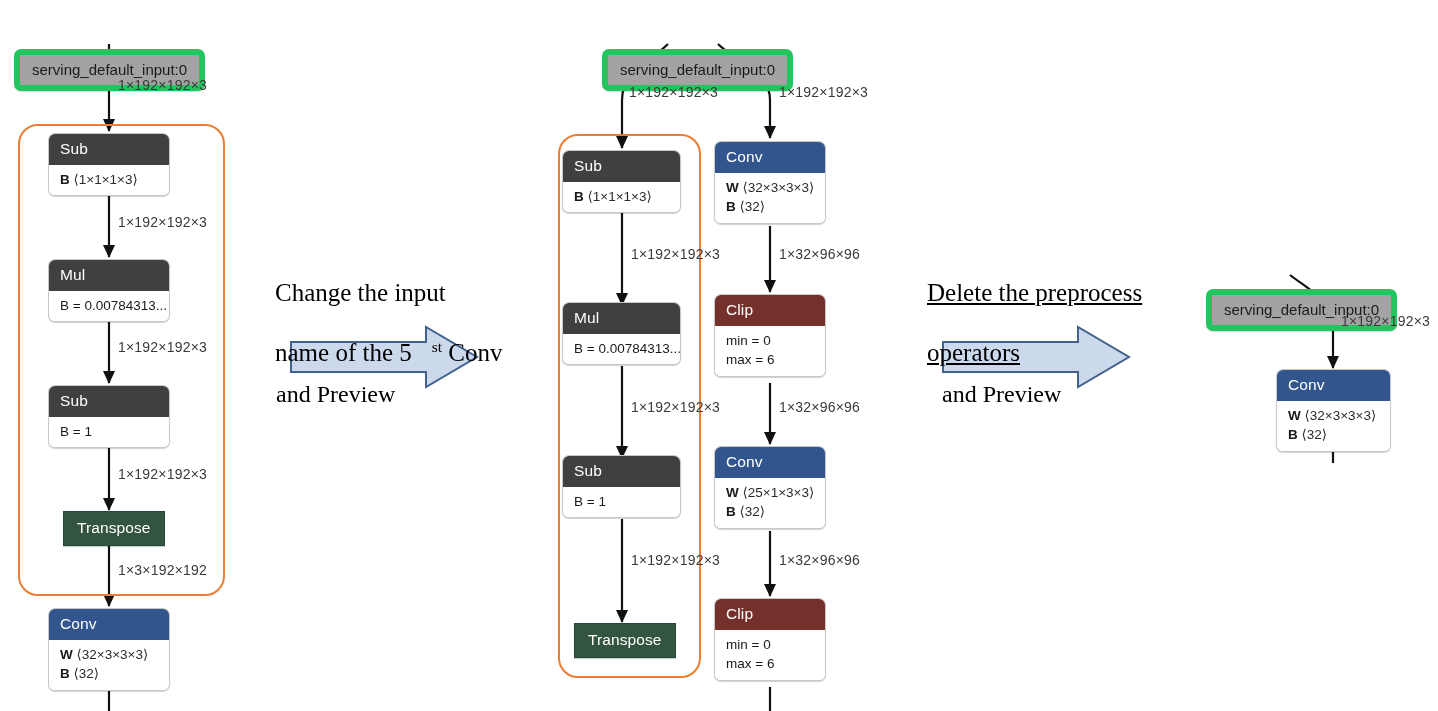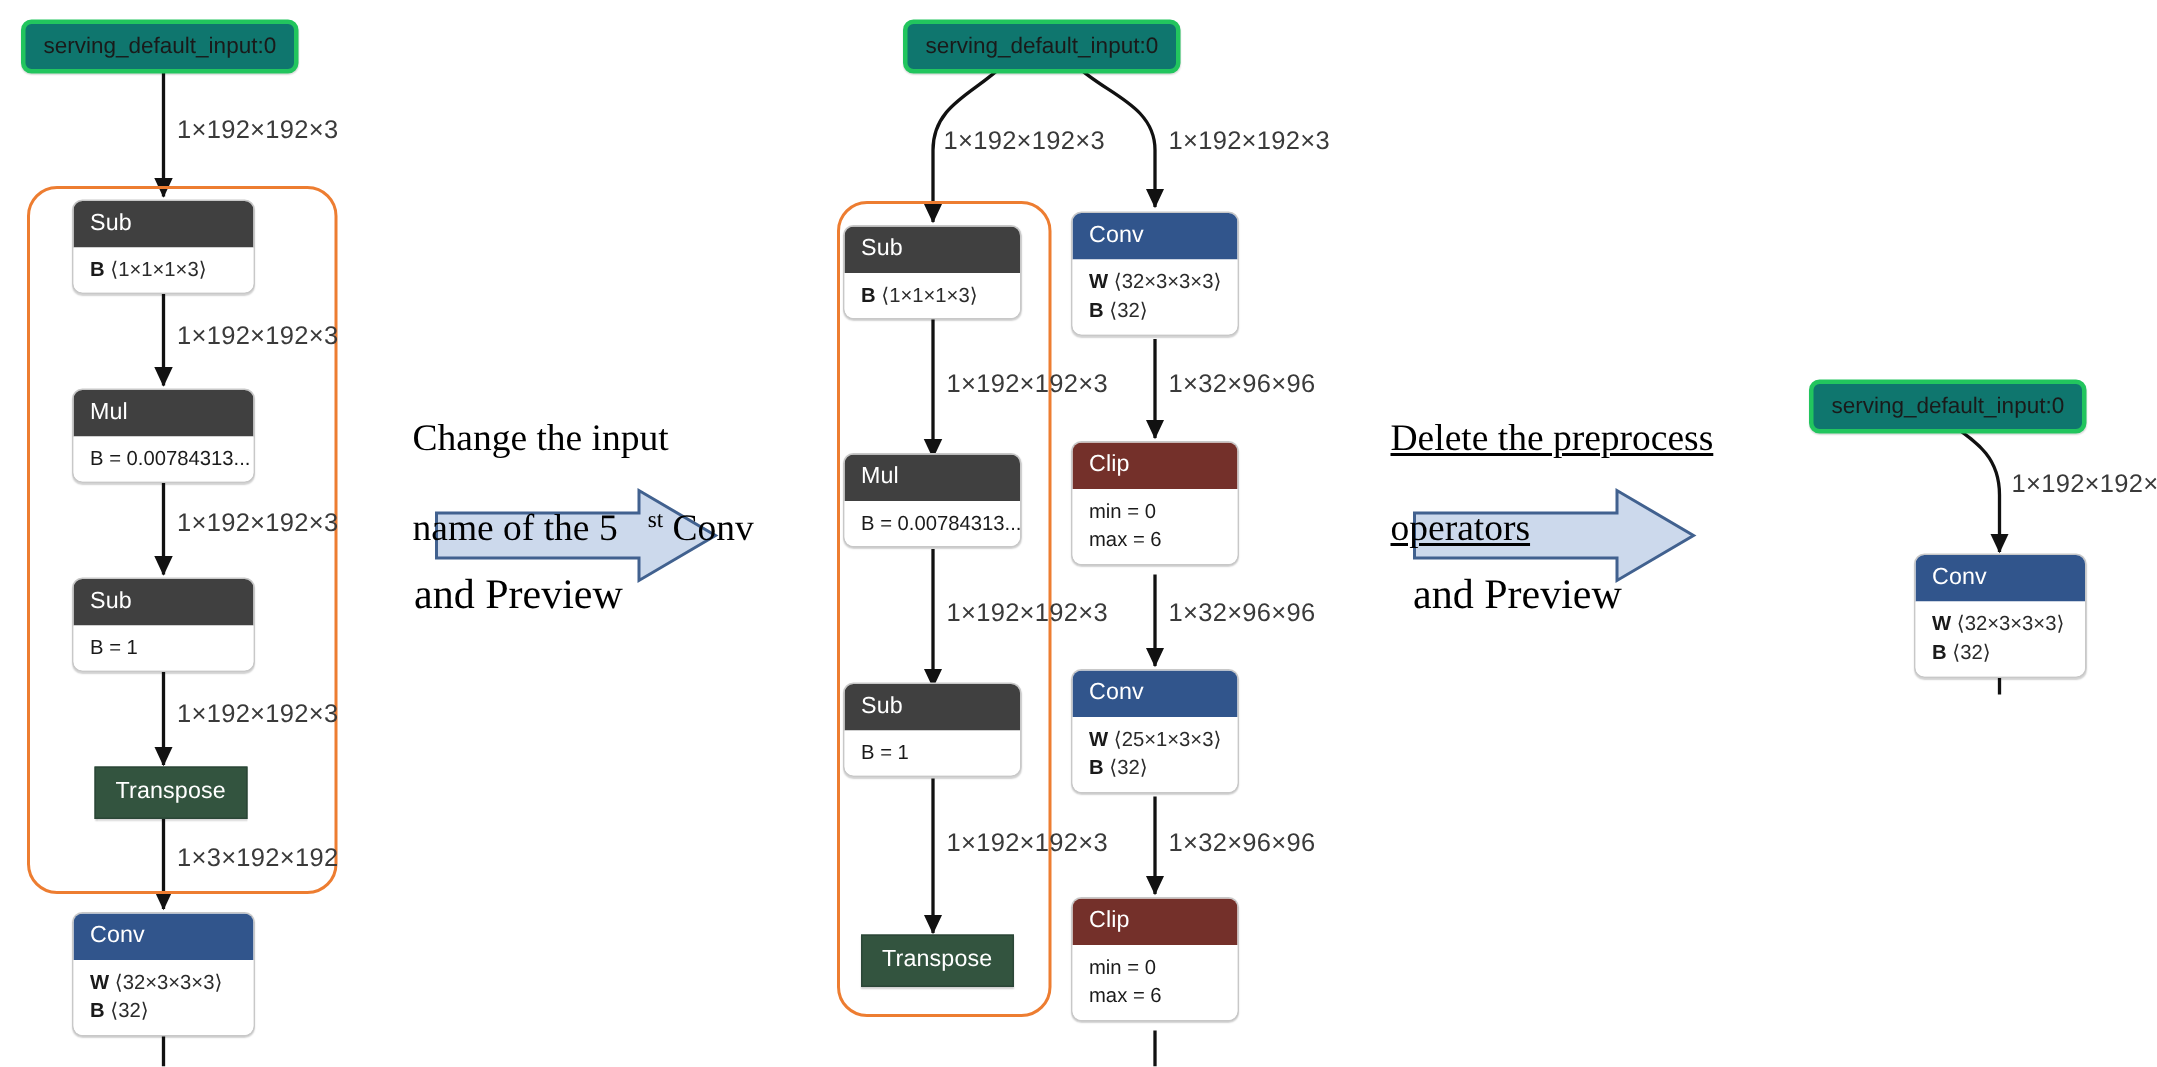--- a/index.html
+++ b/index.html
@@ -65,34 +65,35 @@
     border: 1px solid #2b4637;
     border-radius: 0;
   }
   .node-green .hdr {
     background: transparent;
     padding: 8px 13px 9px 13px;
   }
   
   .io-node {
     position: absolute;
-    background: #0f766e;
-    border: 3px solid #22c55e;
+    background: #a3a3a3;
+    border: 6px solid #22c55e;
     border-radius: 7px;
     box-shadow: 0 1px 1px rgba(0,0,0,0.14);
     font-size: 15px;
     color: #1a1a1a;
     padding: 6px 12px 7px 12px;
     white-space: nowrap;
     box-sizing: border-box;
+    margin-top: 36px;
   }
   
   .edge-label {
     position: absolute;
-    font-size: 17px;
+    font-size: 14px;
     color: #3a3a3a;
     white-space: nowrap;
     letter-spacing: 0.2px;
   }
   
   .sel-box {
     position: absolute;
     border: 2.2px solid #ed7d31;
     border-radius: 20px;
     box-sizing: border-box;
@@ -108,21 +109,21 @@
     white-space: pre-line;
   }
   .annot sup {
     font-size: 0.62em;
     vertical-align: super;
     margin-left: 20px;
   }
   .annot-sub {
     position: absolute;
     font-family: "Liberation Serif", serif;
-    font-size: 28px;
+    font-size: 24px;
     color: #000000;
     white-space: nowrap;
   }
   .svg-layer {
     position: absolute;
     left: 0; top: 0;
     width: 1438px;
     height: 711px;
     pointer-events: none;
   }

